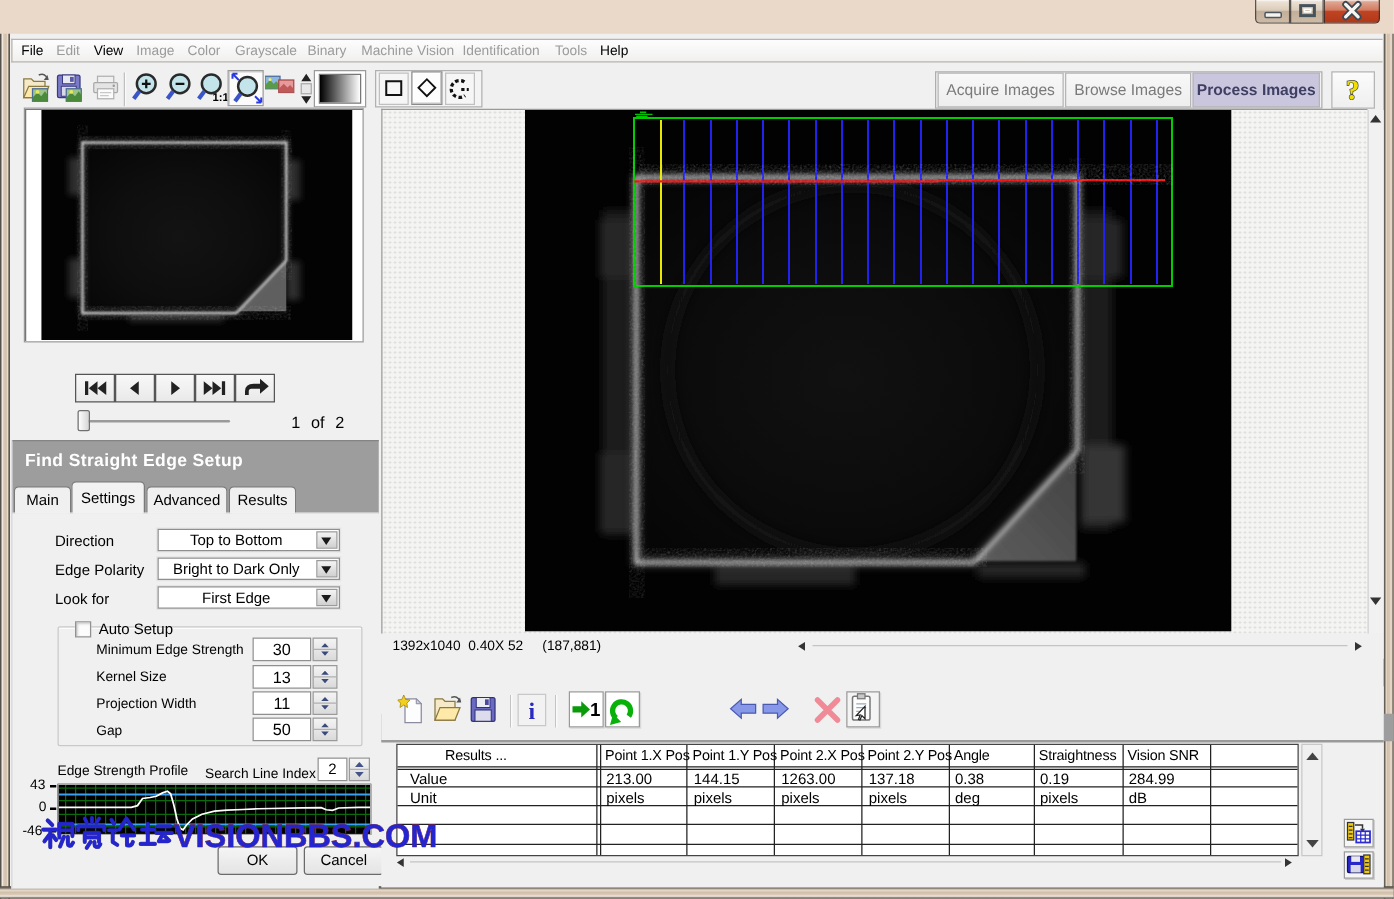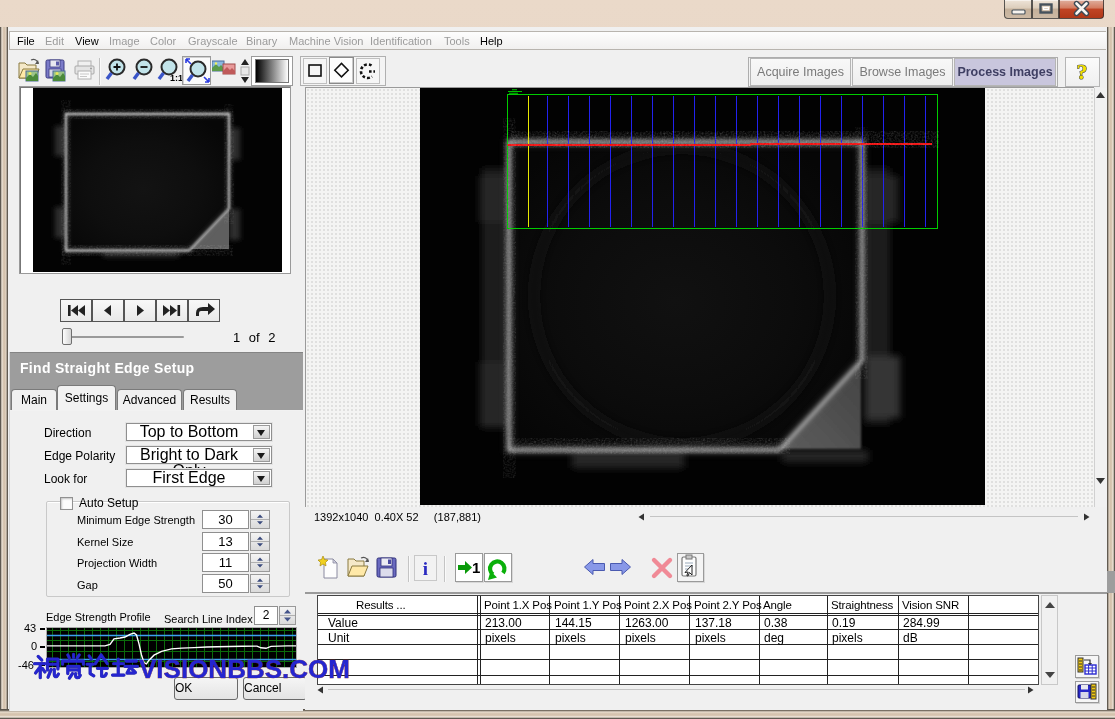--- a/index.html
+++ b/index.html
@@ -68,37 +68,37 @@
 
 
 #setup { left:9px; top:352px; width:294px; height:359px; background:#f0f0f0; border-left:1px solid #d5d5d5; }
 #setuphead { left:10px; top:352px; width:293px; height:59px; background:#9d9d9d; border-top:1px solid #848484; }
 #setuptitle { left:20px; top:360px; font-size:14px; font-weight:bold; color:#fff; letter-spacing:.3px; }
 .tab { position:absolute; top:389px; height:22px; background:#f0f0f0; border:1px solid #7a7a7a;
   border-bottom:none; border-radius:4px 4px 0 0; font-size:12px; text-align:center; color:#000; line-height:21px; z-index:2; }
 #tabset { top:385px; height:26px; background:#f2f2f2; z-index:3; line-height:24px; }
 #tabline { left:10px; top:410px; width:293px; height:1px; background:#f2f2f2; z-index:4; }
 .dd { position:absolute; left:126px; width:146px; height:18px; background:#fff; border:1px solid #8f8f8f;
-  font-size:16px; text-align:center; line-height:16px; color:#000; box-shadow:0 0 0 1px #e4e4e4; padding-right:20px; }
+  font-size:12px; text-align:center; line-height:16px; color:#000; box-shadow:0 0 0 1px #e4e4e4; padding-right:20px; }
 .ddbtn { position:absolute; right:1px; top:1px; width:17px; height:14px; background:linear-gradient(180deg,#f4f4f4,#d0d0d0);
   border:1px solid #9a9a9a; }
 .ddbtn:after { content:""; position:absolute; left:3px; top:4px; border:4px solid transparent; border-top:6px solid #1a1a1a; }
 #autogroup { left:46px; top:501px; width:244px; height:96px; border:1px solid #c9c9c9; border-radius:2px;
   box-shadow:inset 0 1px 0 #fff; }
 #autocheck { left:60px; top:497px; width:13px; height:13px; background:#fcfcfc; border:1px solid #919191; box-shadow:inset 1px 1px 2px #c4c4c4; }
 .spinfield { position:absolute; left:202px; width:47px; height:19px; background:#fff; border:1px solid #8f8f8f;
   font-size:13px; text-align:center; line-height:17px; }
 .spinbtns { position:absolute; left:250px; width:20px; height:19px; background:linear-gradient(180deg,#f4f4f4,#dadada); border:1px solid #9a9a9a; }
 .spinbtns i { position:absolute; left:0; top:8px; width:100%; height:1px; background:#b0b0b0; }
 .spinbtns svg { position:absolute; left:0; top:0; }
 .lbl13 { position:absolute; font-size:11px; color:#000; }
 .lbl12 { position:absolute; font-size:12px; color:#000; }
 #graphwrap { left:46px; top:627px; width:251px; height:41px; background:#000; border:1px solid #aaa; }
 #okbtn,#cancelbtn { position:absolute; top:677px; height:23px; background:linear-gradient(180deg,#f5f5f5,#e4e4e4);
-  border:1px solid #6a6a6a; border-radius:3px; font-size:12px; line-height:21px; }
+  border:1px solid #6a6a6a; border-radius:3px; font-size:12px; text-align:center; line-height:21px; }
 
 
 #display { left:305px; top:87px; width:789px; height:420px; background:#f4f4f3;
   background-image:radial-gradient(#e0e0df 0.8px, transparent 1px); background-size:4px 4px;
   border-top:1px solid #9a9a9a; border-left:1px solid #9a9a9a; }
 #mainimg { left:420px; top:88px; width:565px; height:417px; background:#000; }
 #vscroll { left:1094px; top:88px; width:13px; height:419px; background:#f1f1f1; border-left:1px solid #d0d0d0; }
 #statusrow { left:305px; top:507px; width:802px; height:20px; background:#f0f0f0; }
 #statustext { left:314px; top:511px; font-size:11px; color:#000; }
 #scriptbar { left:305px; top:527px; width:840px; height:22px; background:#9d9d9d;margin-top:44px; }

